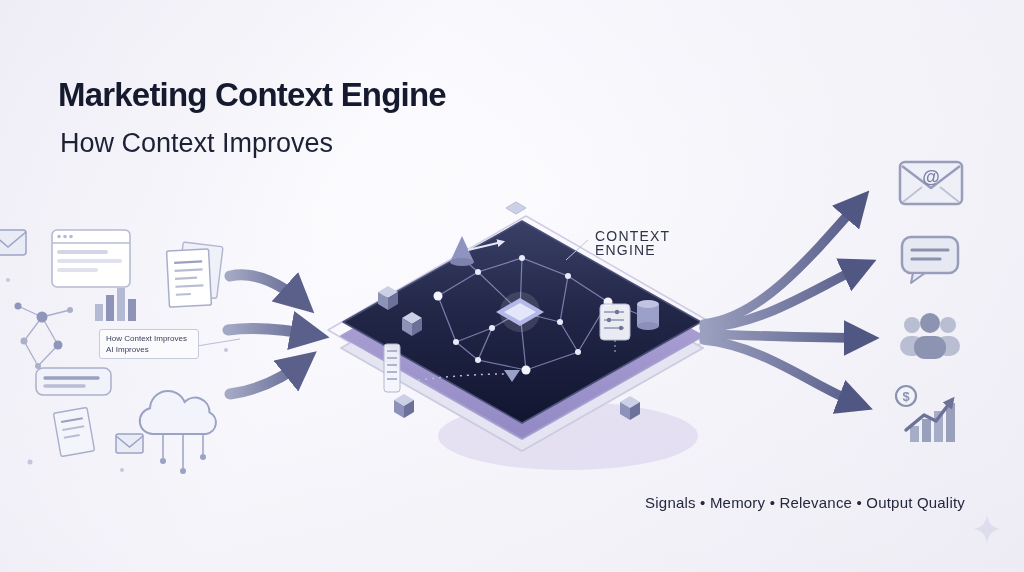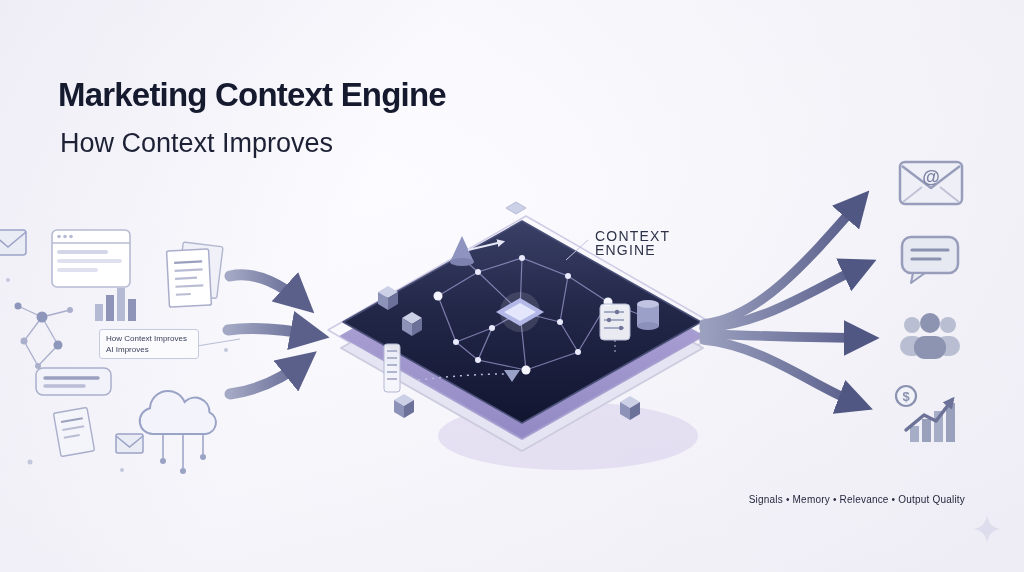--- a/index.html
+++ b/index.html
@@ -30,21 +30,21 @@
     padding:3px 6px;
     font-size:8px; line-height:11px; color:#3c415a;
   }
   .engine-label {
     left:595px; top:229px;
     font-size:14px; font-weight:500; letter-spacing:1.2px; line-height:14px;
     color:#2e3349;
   }
   .caption {
     right:59px; top:494px;
-    font-size:10px; font-weight:500; letter-spacing:0.2px;
+    font-size:15px; font-weight:500; letter-spacing:0.2px;
     color:#24283e;
   }
   svg { display:block; }
 </style>
 </head>
 <body>
 
 <div class="stage">
 
   <div class="abs title">Marketing Context Engine</div>

